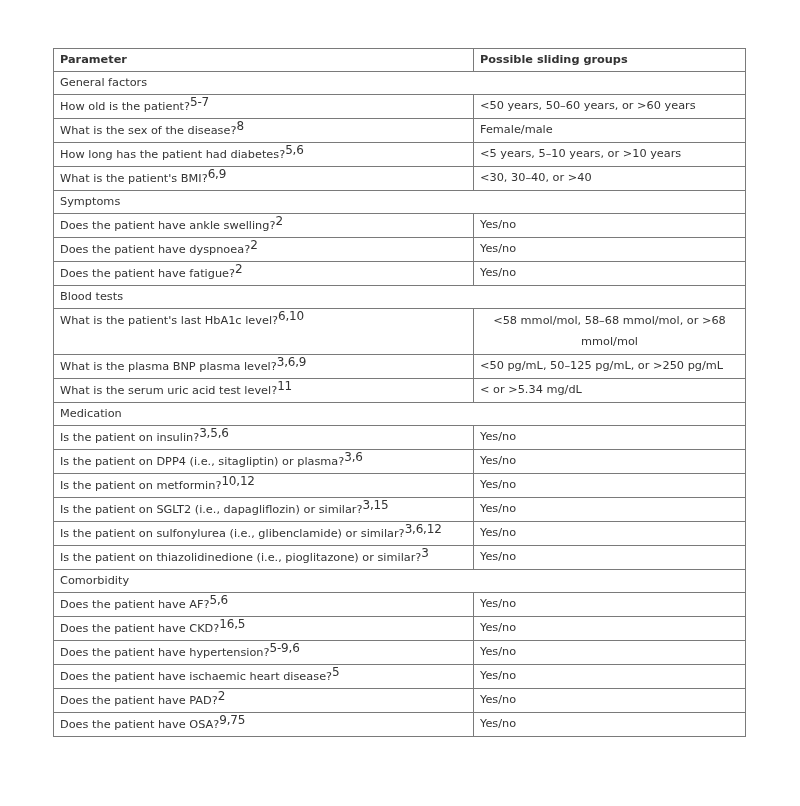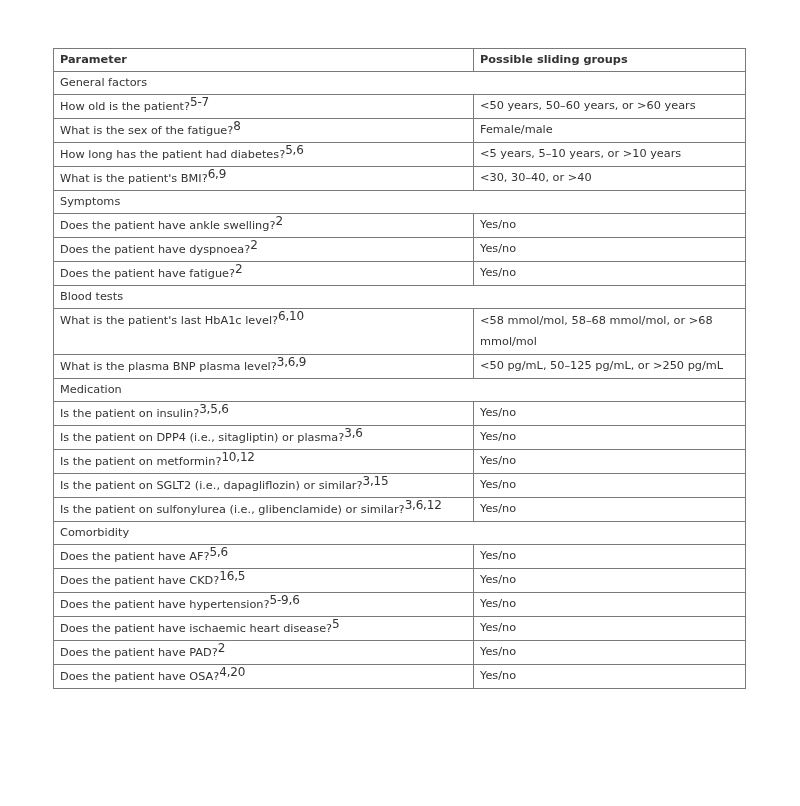--- a/index.html
+++ b/index.html
@@ -7,21 +7,21 @@
   .wrap { position: absolute; left: 53px; top: 48px; width: 692px; }
   table { border-collapse: collapse; width: 692px; table-layout: fixed;
           font-family: "DejaVu Sans", sans-serif; font-size: 11.3px; color: #333; padding-left: 12px; }
   col.c1 { width: 420px; }
   col.c2 { width: 272px; }
   td, th { border: 1px solid #7a7a7a; padding: 0 6px; height: 22px; text-align: left;
            vertical-align: top; line-height: 22px; font-weight: normal; }
   th { font-weight: 600; color: #333; }
   td.section { font-weight: 400; }
   td.tall { height: 44px; margin-top: 44px; }
-  td.wrapcell { line-height: 21px; padding-top: 1px; }
+  td.wrapcell { line-height: 21px; padding-top: 1px; text-align: center; }
   sup { font-size: 12px; vertical-align: 0; position: relative; top: -4px; letter-spacing: -0.2px; }
 </style>
 </head>
 <body>
 
 <div class="wrap">
   <table>
     <colgroup>
         <col class="c1">
         <col class="c2">
@@ -34,21 +34,21 @@
     </thead>
     <tbody id="tbody">
         <tr>
           <td colspan="2" class="section">General factors</td>
         </tr>
         <tr>
           <td><span>How old is the patient?</span><sup>5-7</sup></td>
           <td>&lt;50 years, 50–60 years, or &gt;60 years</td>
         </tr>
         <tr>
-          <td><span>What is the sex of the fatigue?</span><sup>8</sup></td>
+          <td><span>What is the sex of the disease?</span><sup>8</sup></td>
           <td>Female/male</td>
         </tr>
         <tr>
           <td><span>How long has the patient had diabetes?</span><sup>5,6</sup></td>
           <td>&lt;5 years, 5–10 years, or &gt;10 years</td>
         </tr>
         <tr>
           <td><span>What is the patient's BMI?</span><sup>6,9</sup></td>
           <td>&lt;30, 30–40, or &gt;40</td>
         </tr>
@@ -72,40 +72,48 @@
         </tr>
         <tr>
           <td class="tall"><span>What is the patient's last HbA1c level?</span><sup>6,10</sup></td>
           <td class="tall wrapcell">&lt;58 mmol/mol, 58–68 mmol/mol, or &gt;68 mmol/mol</td>
         </tr>
         <tr>
           <td><span>What is the plasma BNP plasma level?</span><sup>3,6,9</sup></td>
           <td>&lt;50 pg/mL, 50–125 pg/mL, or &gt;250 pg/mL</td>
         </tr>
         <tr>
+          <td><span>What is the serum uric acid test level?</span><sup>11</sup></td>
+          <td>&lt; or &gt;5.34 mg/dL</td>
+        </tr>
+        <tr>
           <td colspan="2" class="section">Medication</td>
         </tr>
         <tr>
           <td><span>Is the patient on insulin?</span><sup>3,5,6</sup></td>
           <td>Yes/no</td>
         </tr>
         <tr>
           <td><span>Is the patient on DPP4 (i.e., sitagliptin) or plasma?</span><sup>3,6</sup></td>
           <td>Yes/no</td>
         </tr>
         <tr>
           <td><span>Is the patient on metformin?</span><sup>10,12</sup></td>
           <td>Yes/no</td>
         </tr>
         <tr>
           <td><span>Is the patient on SGLT2 (i.e., dapagliflozin) or similar?</span><sup>3,15</sup></td>
           <td>Yes/no</td>
         </tr>
         <tr>
           <td><span>Is the patient on sulfonylurea (i.e., glibenclamide) or similar?</span><sup>3,6,12</sup></td>
+          <td>Yes/no</td>
+        </tr>
+        <tr>
+          <td><span>Is the patient on thiazolidinedione (i.e., pioglitazone) or similar?</span><sup>3</sup></td>
           <td>Yes/no</td>
         </tr>
         <tr>
           <td colspan="2" class="section">Comorbidity</td>
         </tr>
         <tr>
           <td><span>Does the patient have AF?</span><sup>5,6</sup></td>
           <td>Yes/no</td>
         </tr>
         <tr>
@@ -118,18 +126,18 @@
         </tr>
         <tr>
           <td><span>Does the patient have ischaemic heart disease?</span><sup>5</sup></td>
           <td>Yes/no</td>
         </tr>
         <tr>
           <td><span>Does the patient have PAD?</span><sup>2</sup></td>
           <td>Yes/no</td>
         </tr>
         <tr>
-          <td><span>Does the patient have OSA?</span><sup>4,20</sup></td>
+          <td><span>Does the patient have OSA?</span><sup>9,75</sup></td>
           <td>Yes/no</td>
         </tr>
       </tbody>
   </table>
 </div>
 
 </body></html>

